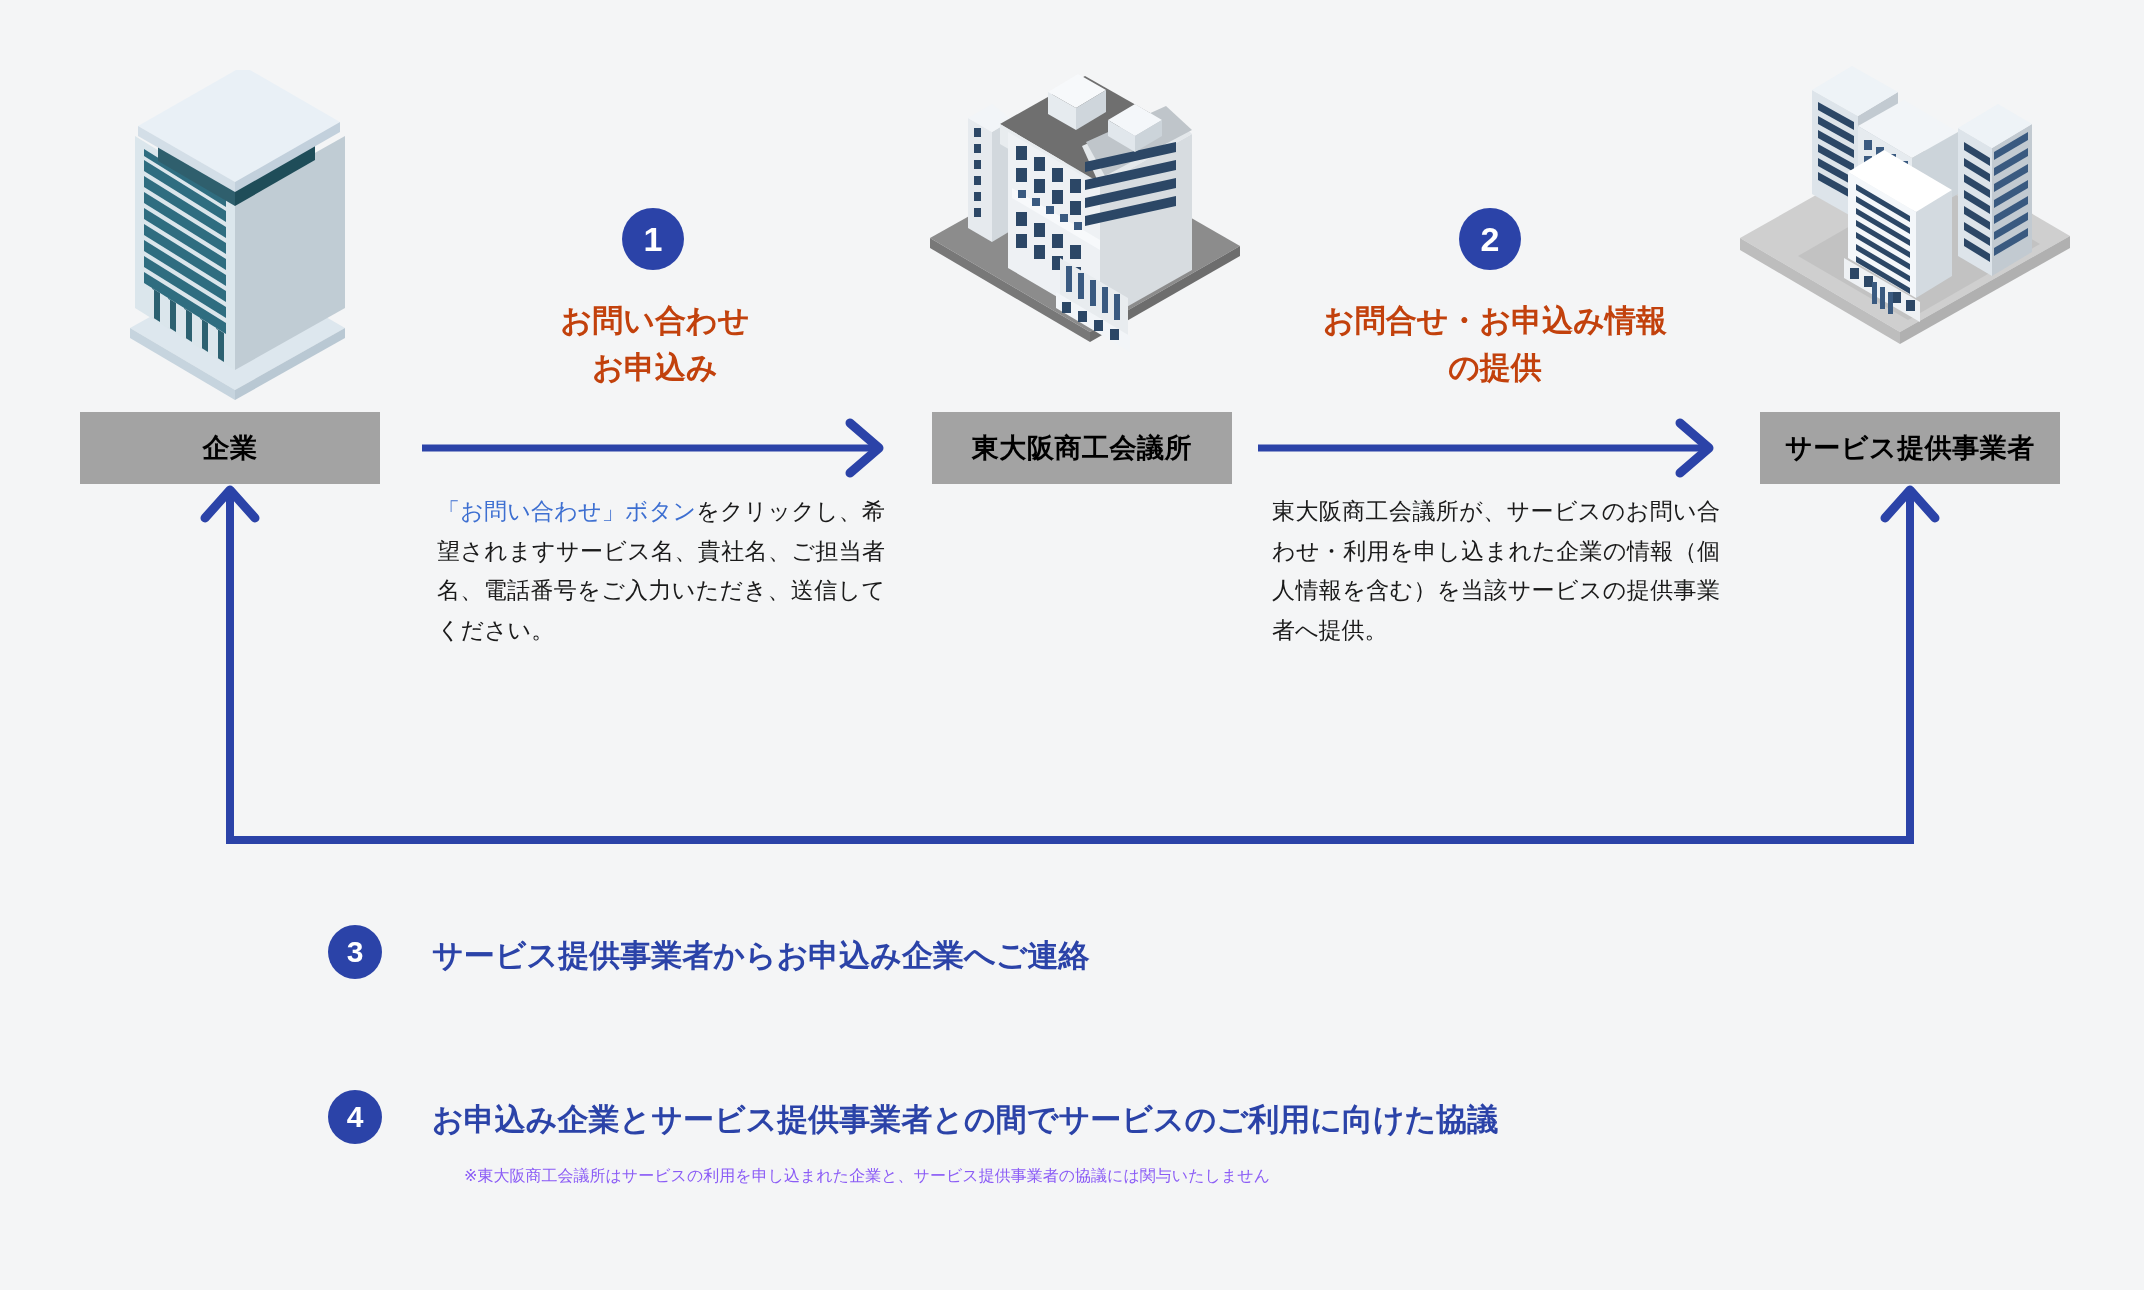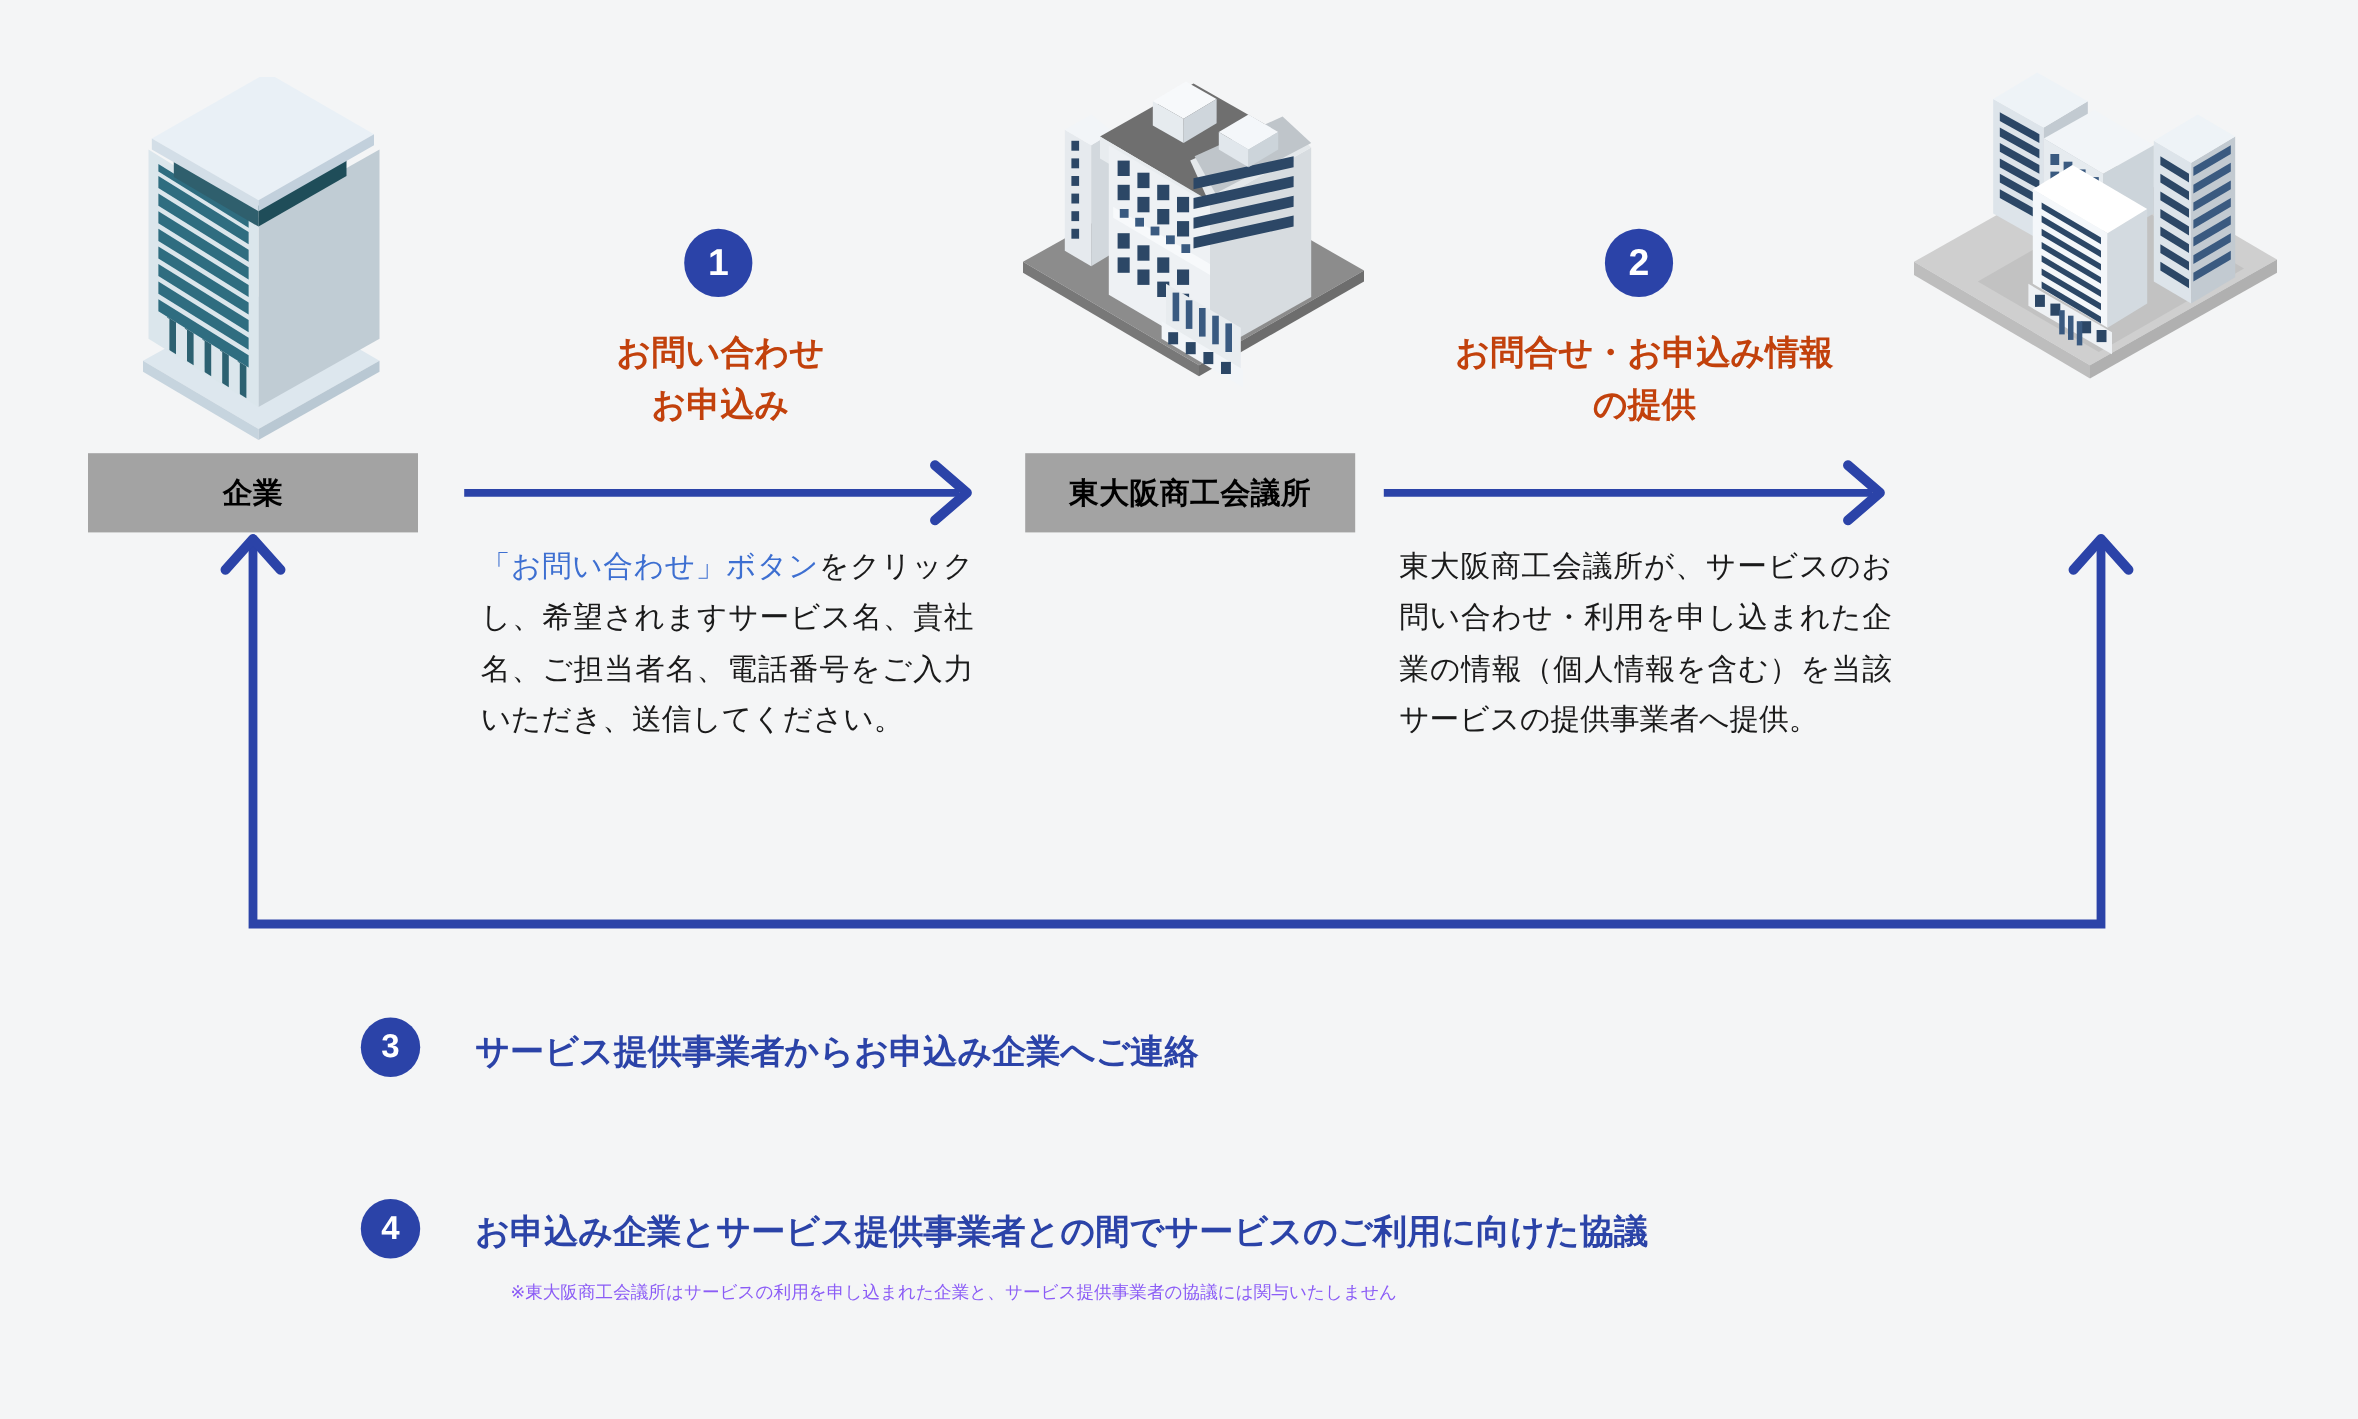--- a/index.html
+++ b/index.html
@@ -62,21 +62,21 @@
     line-height: 1.5;
     text-align: center;
     white-space: pre-line;
   }
   #step1-heading { left: 420px;  top: 298px; width: 470px; }
   #step2-heading { left: 1250px; top: 298px; width: 490px; }
 
   
   .step-body {
     position: absolute;
-    font-size: 27px;
+    font-size: 23px;
     line-height: 1.72;
     color: #1a1a1a;
     text-align: justify;
   }
   #step1-body { left: 437px;  top: 492px; width: 448px; }
   #step2-body { left: 1272px; top: 492px; width: 448px; }
   .accent-text { color: #3d6fd1; }
 
   
   #arrow-layer {
@@ -367,20 +367,23 @@
       <polyline points="1885,518 1910,490 1935,518" fill="none" stroke="#2b43a8" stroke-width="9" stroke-linecap="round" stroke-linejoin="round"></polyline>
     </g>
   </svg>
 
   <div class="entity-box" id="box-company">
     <span>企業</span>
   </div>
   <div class="entity-box" id="box-chamber">
     <span>東大阪商工会議所</span>
   </div>
+  <div class="entity-box" id="box-provider">
+    <span>サービス提供事業者</span>
+  </div>
 
   <div class="step-circle" id="step1-circle">
     <span>1</span>
   </div>
   <div class="step-heading" id="step1-heading">お問い合わせ
 お申込み</div>
   <div class="step-body" id="step1-body"><span class="accent-text">「お問い合わせ」ボタン</span><span>をクリックし、希望されますサービス名、貴社名、ご担当者名、電話番号をご入力いただき、送信してください。</span></div>
 
   <div class="step-circle" id="step2-circle">
     <span>2</span>

